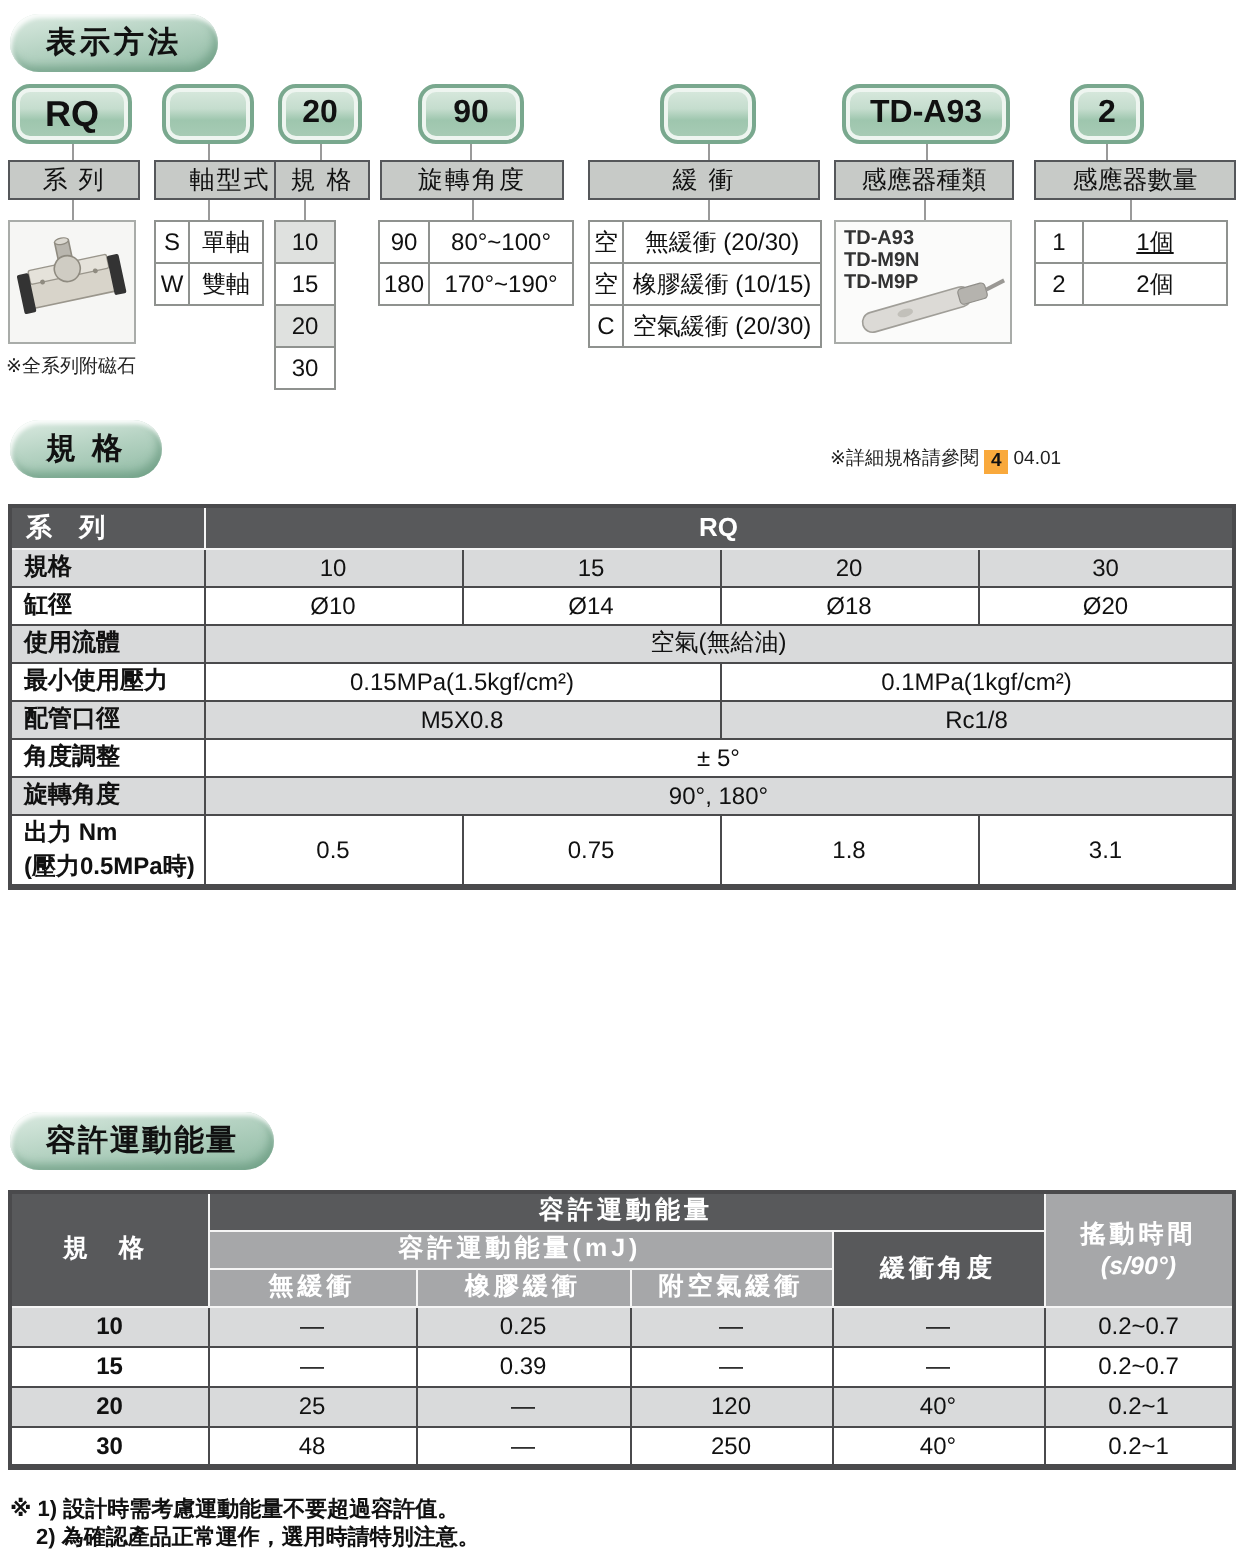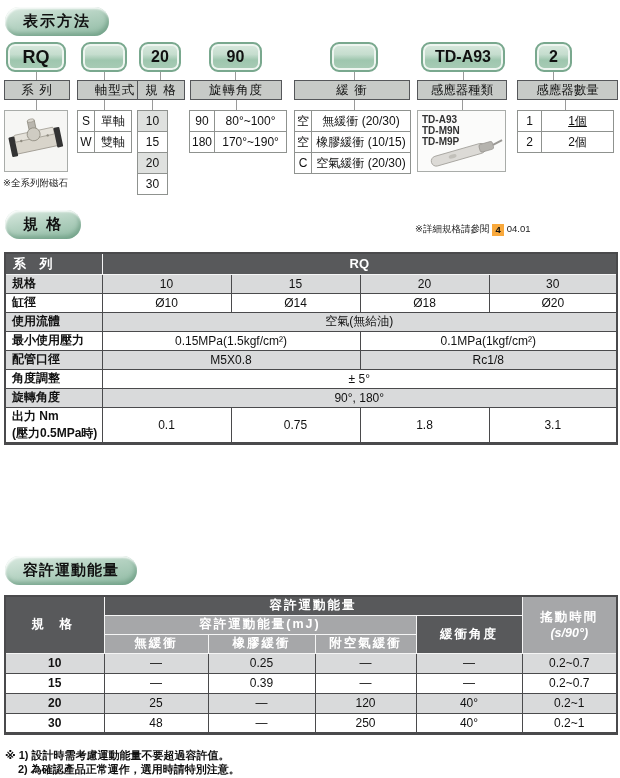--- a/index.html
+++ b/index.html
@@ -299,21 +299,21 @@
     </tr>
     <tr class="shade">
       <td class="lab">旋轉角度</td>
       <td colspan="4">90°, 180°</td>
     </tr>
     <tr>
       <td class="lab tall">
         <div>出力 Nm</div>
         <div class="sub">(壓力0.5MPa時)</div>
       </td>
-      <td class="tall">0.1</td>
+      <td class="tall">0.5</td>
       <td class="tall">0.75</td>
       <td class="tall">1.8</td>
       <td class="tall">3.1</td>
     </tr>
   </tbody>
     </table>
 </div>
 
 <div class="s3">
   <span class="pill">容許運動能量</span>

